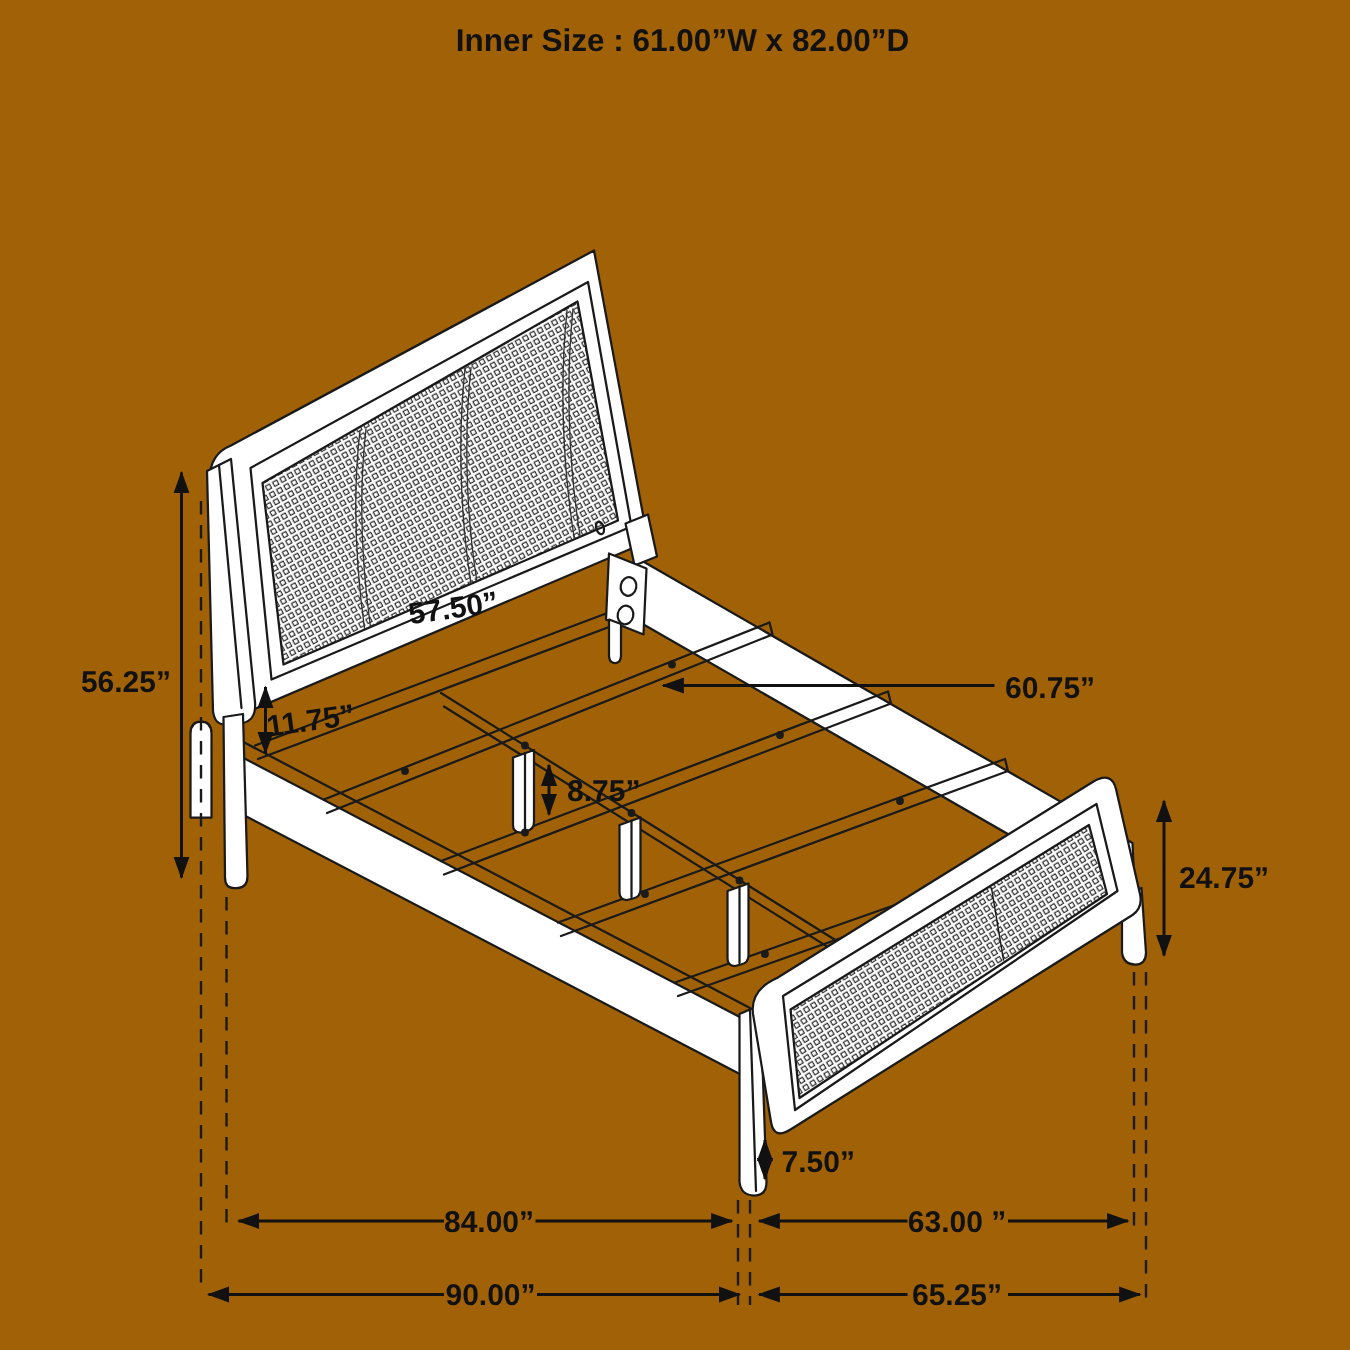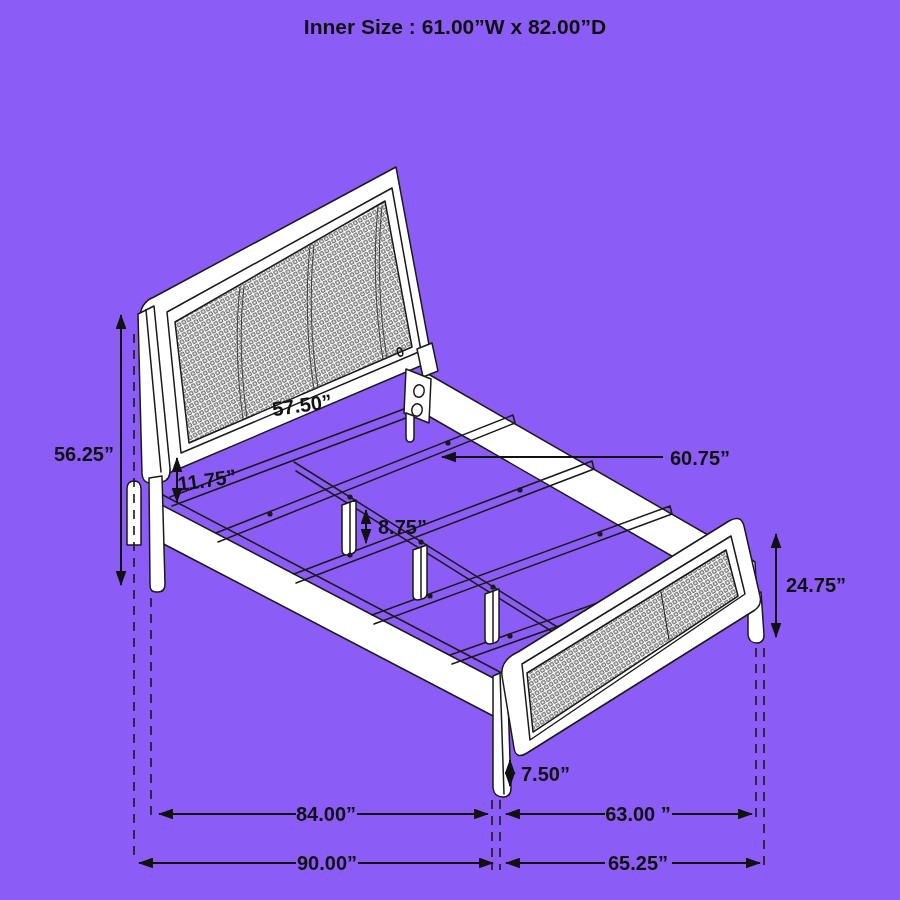--- a/index.html
+++ b/index.html
@@ -1,16 +1,16 @@
 <!DOCTYPE html>
 <html><head>
 <meta charset="utf-8">
 <style>
   html,body{margin:0;padding:0;background:#ffffff;}
-  .canvas{position:relative;width:900px;height:900px;background:#8b5cf6;overflow:hidden;}
+  .canvas{position:relative;width:900px;height:900px;background:#a16207;overflow:hidden;}
   svg{display:block;}
   .dimtext{font:bold 20px "Liberation Sans", sans-serif;fill:#111;}
   .titletext{font:bold 21px "Liberation Sans", sans-serif;fill:#111;}
 </style>
 </head>
 <body>
 
 <div class="canvas">
 <svg width="900" height="900" viewBox="0 0 900 900">
   <defs>

